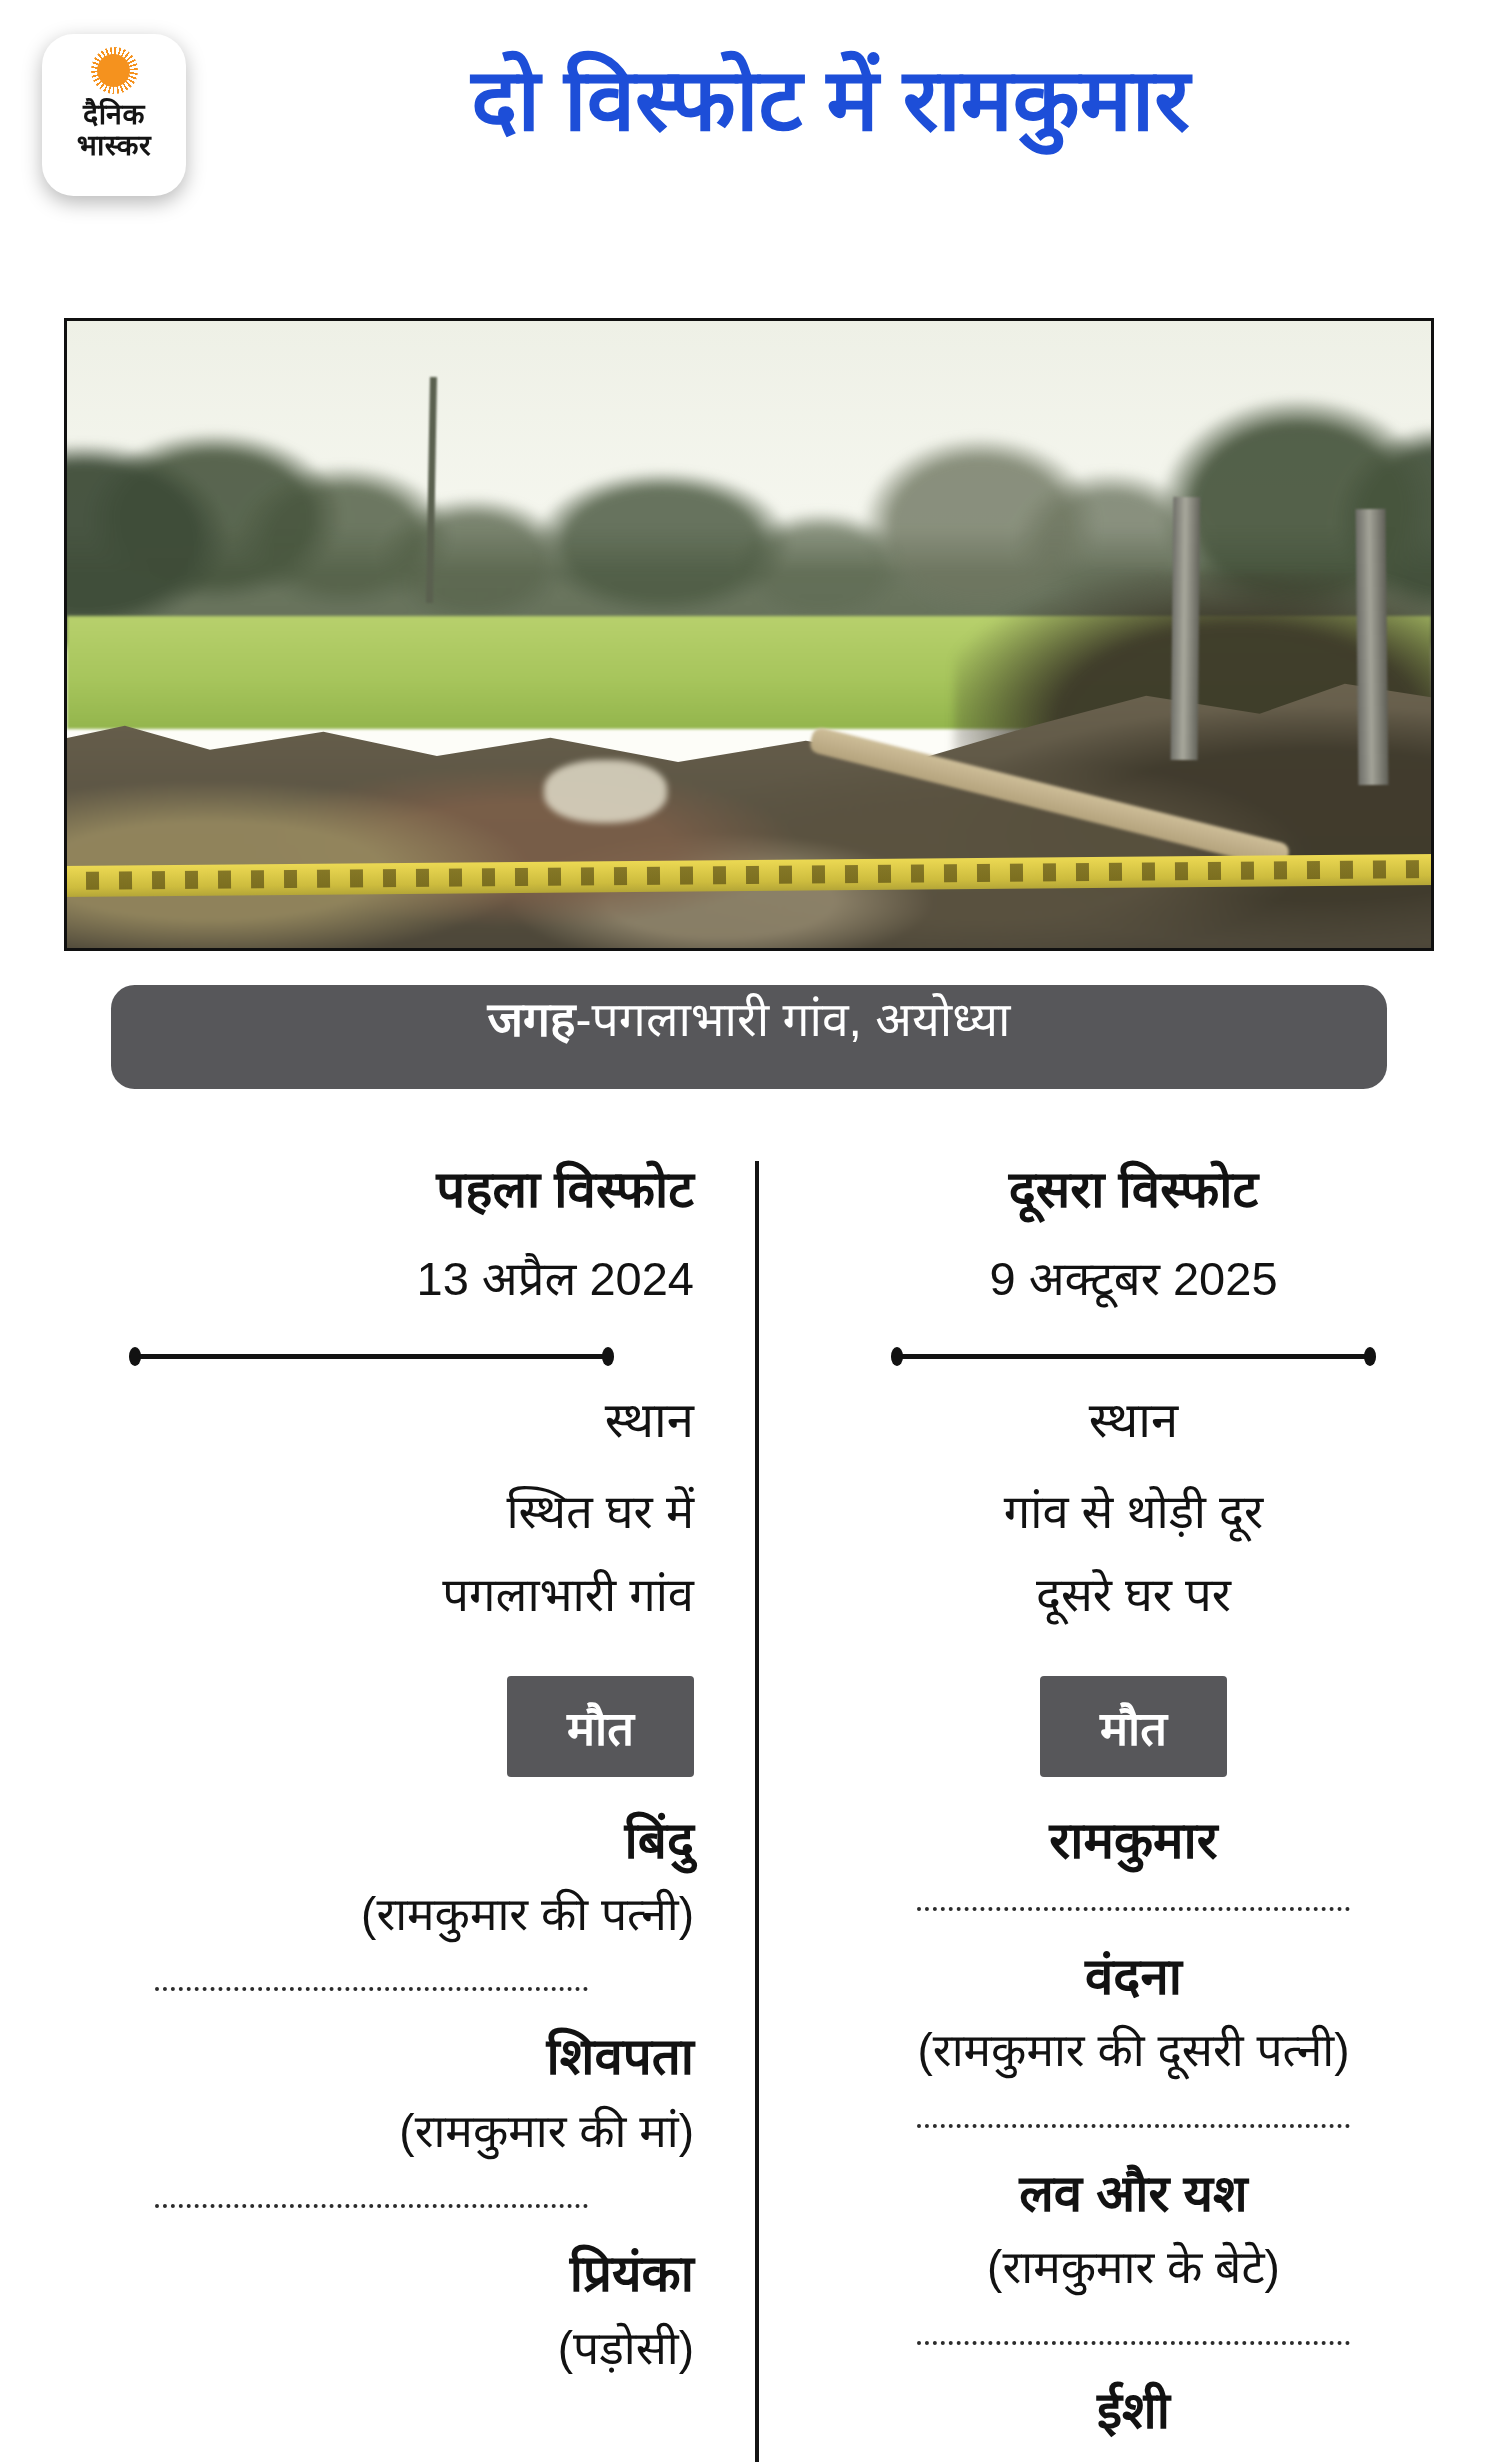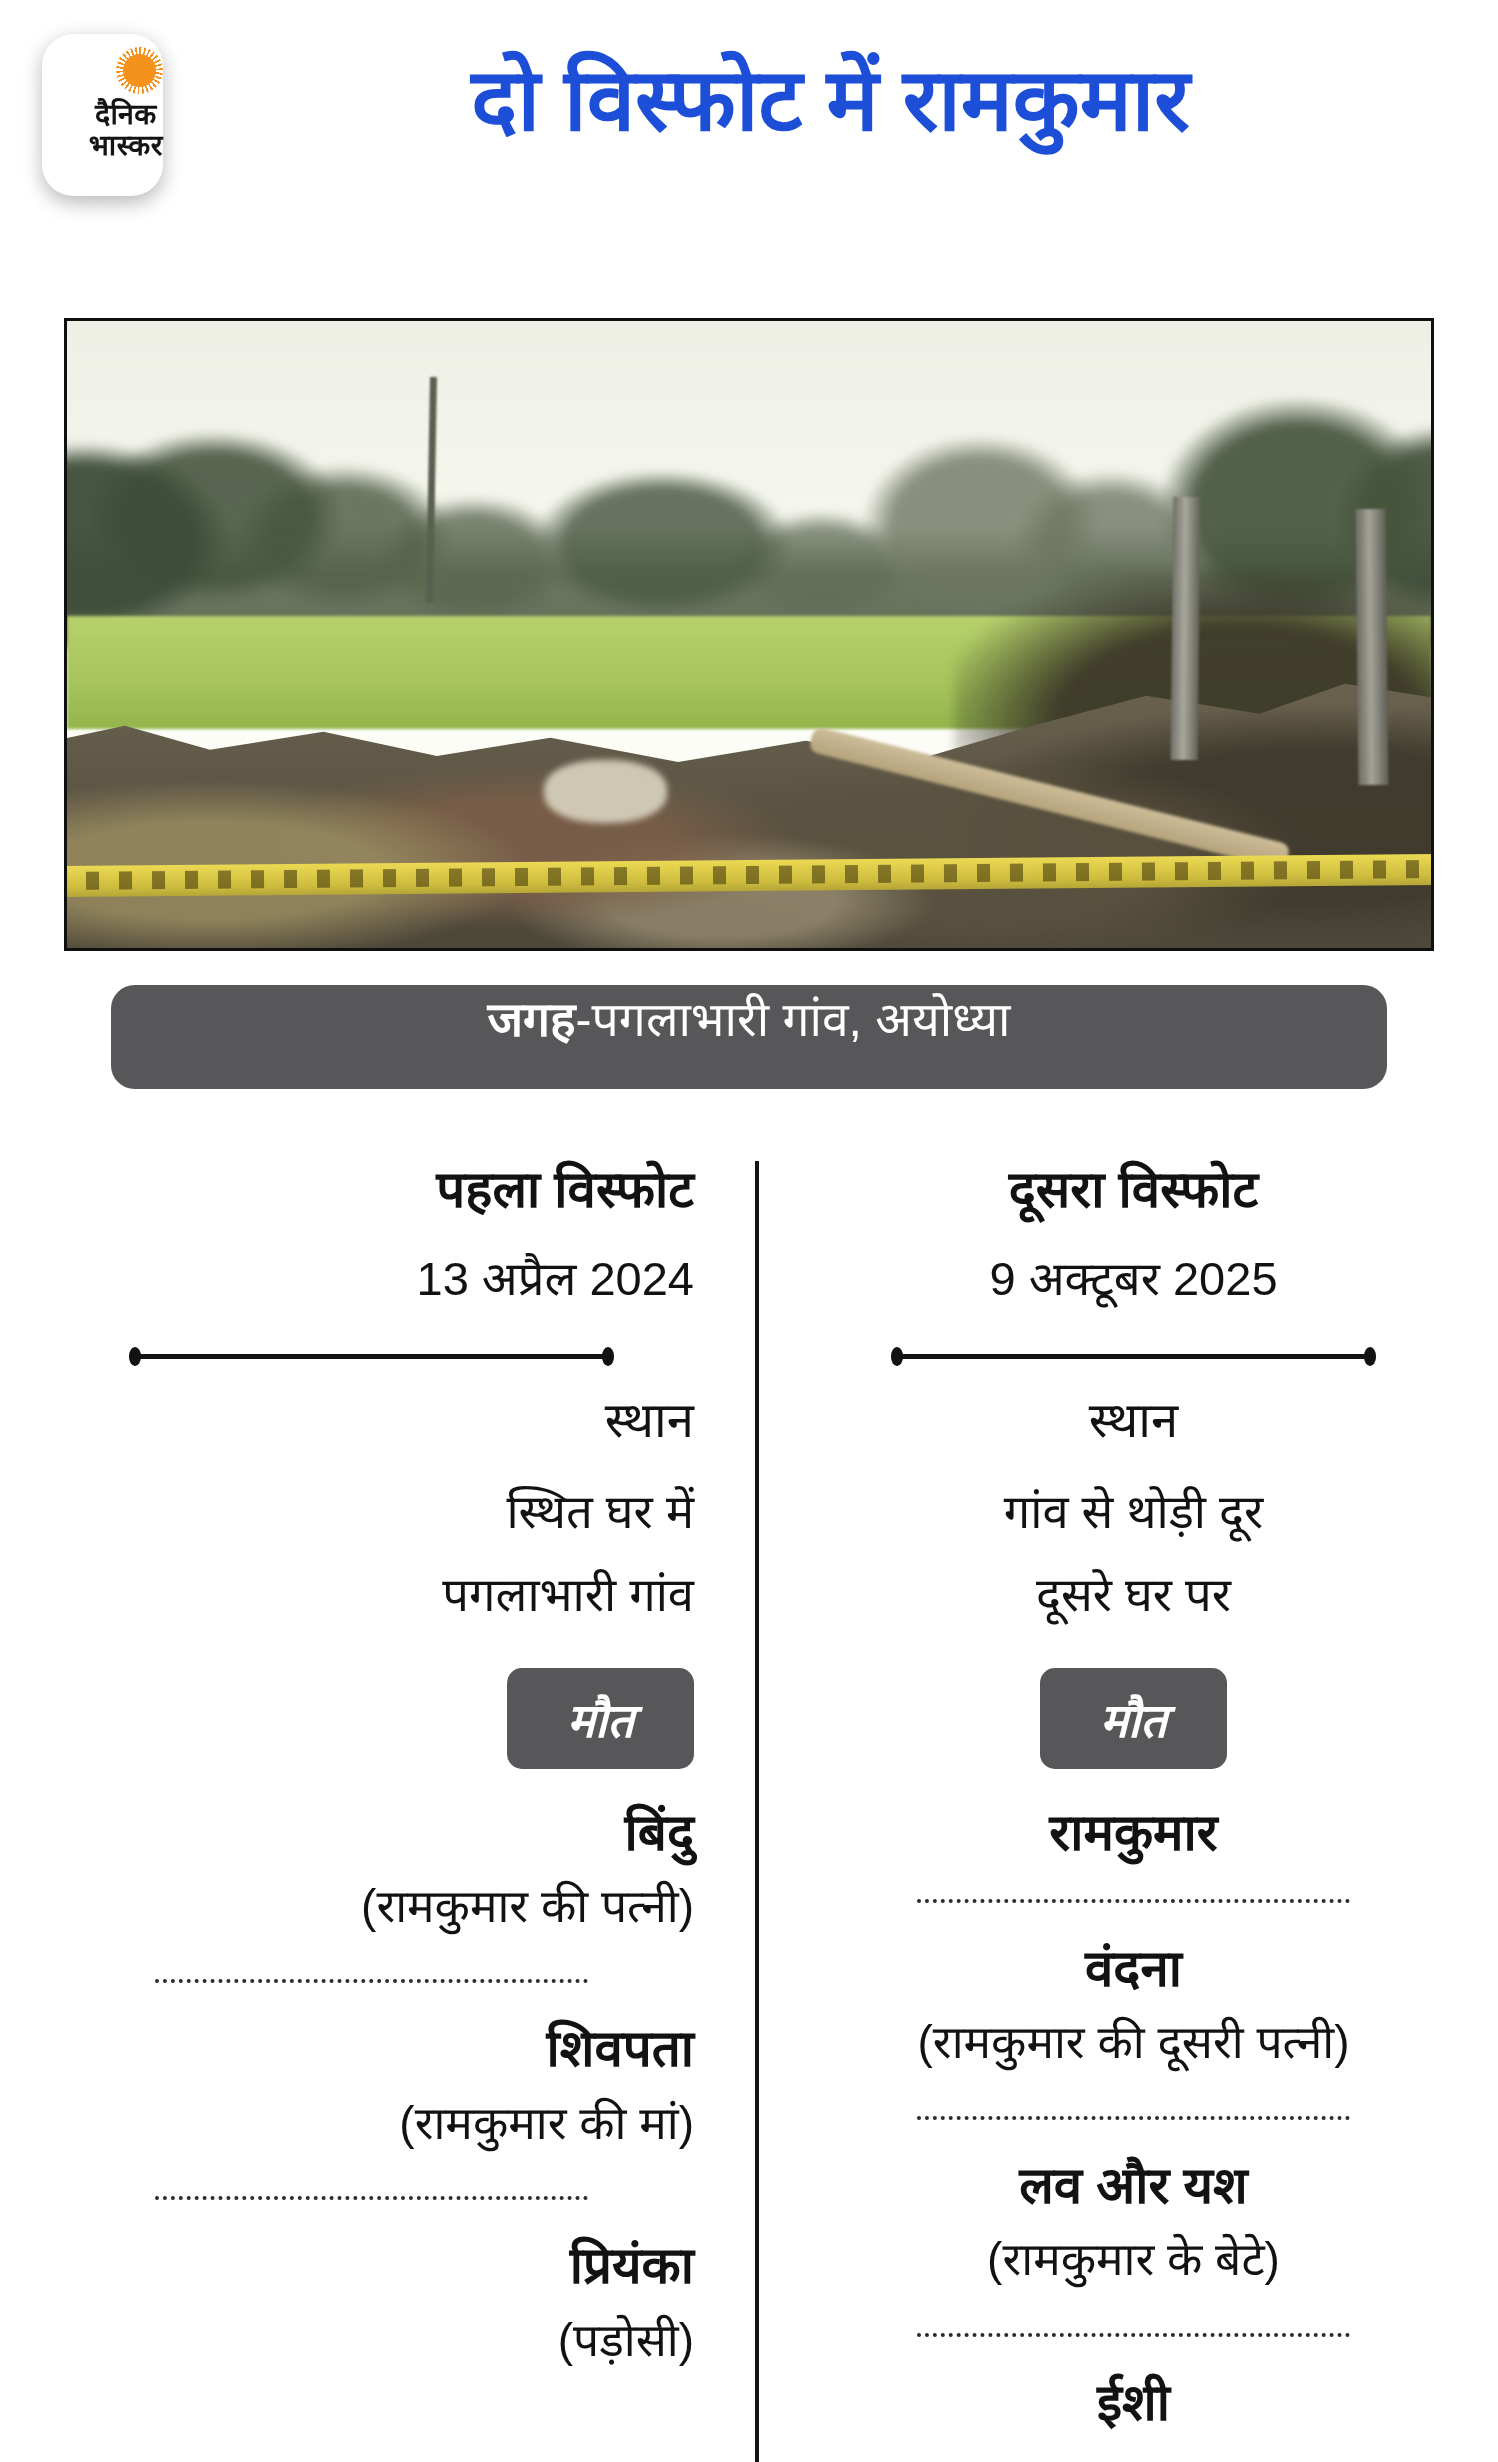--- a/index.html
+++ b/index.html
@@ -3,24 +3,24 @@
 <meta charset="utf-8">
 <style>
   html,body{margin:0;padding:0;}
   body{
     width:1498px;height:2955px;position:relative;overflow:hidden;
     background:#ffffff;color:#111;
     font-family:"Liberation Sans","DejaVu Sans",sans-serif;
   }
   
   .logo{
-    position:absolute;left:42px;top:34px;width:121px;height:162px;
+    position:absolute;left:42px;top:34px;width:144px;height:162px;
     background:#ffffff;border-radius:31.5px;
     box-shadow:0 6.9px 19.7px rgba(0,0,0,.28);
-    display:flex;flex-direction:column;align-items:flex-end;justify-content:flex-start;
+    display:flex;flex-direction:column;align-items:center;justify-content:flex-start;
   }
   .sun{position:relative;width:47px;height:47px;margin-top:12.8px;}
   .sun-rays{
     position:absolute;inset:0;border-radius:50%;
     background:repeating-conic-gradient(#f5921e 0deg 5deg,transparent 5deg 12deg);
   }
   .sun-core{
     position:absolute;left:6.9px;top:6.9px;width:33px;height:33px;border-radius:50%;
     background:#f5921e;
   }
@@ -121,22 +121,22 @@
   .col-date{font-size:47px;font-weight:500;margin-top:25.6px;}
   .endline{position:relative;width:473px;height:4.4px;background:#121212;margin:45px auto 0;}
   .endline::before,.endline::after{
     content:"";position:absolute;top:-7.4px;width:11.8px;height:18.7px;border-radius:50%;background:#121212;
   }
   .endline::before{left:-5.9px;}
   .endline::after{right:-5.9px;}
   .loc-label{font-size:49px;font-weight:400;margin-top:26px;}
   .loc-lines{font-size:47px;line-height:1.75;margin-top:20.7px;}
   .death-badge{
-    display:inline-block;margin-top:32px;background:#57575a;color:#ffffff;
-    font-size:47px;font-weight:800;padding:18.7px 60px;border-radius:15px;font-style:italic;
+    display:inline-block;margin-top:40px;background:#57575a;color:#ffffff;
+    font-size:47px;font-weight:800;padding:18.7px 60px;border-radius:4px;
   }
   .victims{margin-top:30.5px;}
   .victim-name{font-size:51px;font-weight:800;line-height:1.3;}
   .victim-rel{font-size:46px;font-weight:500;line-height:1.75;}
   .vsep{width:433px;border-top:4.4px dotted #2b2b2b;margin:33px auto;}
 </style>
 </head>
 <body>
 
 <div class="logo">

